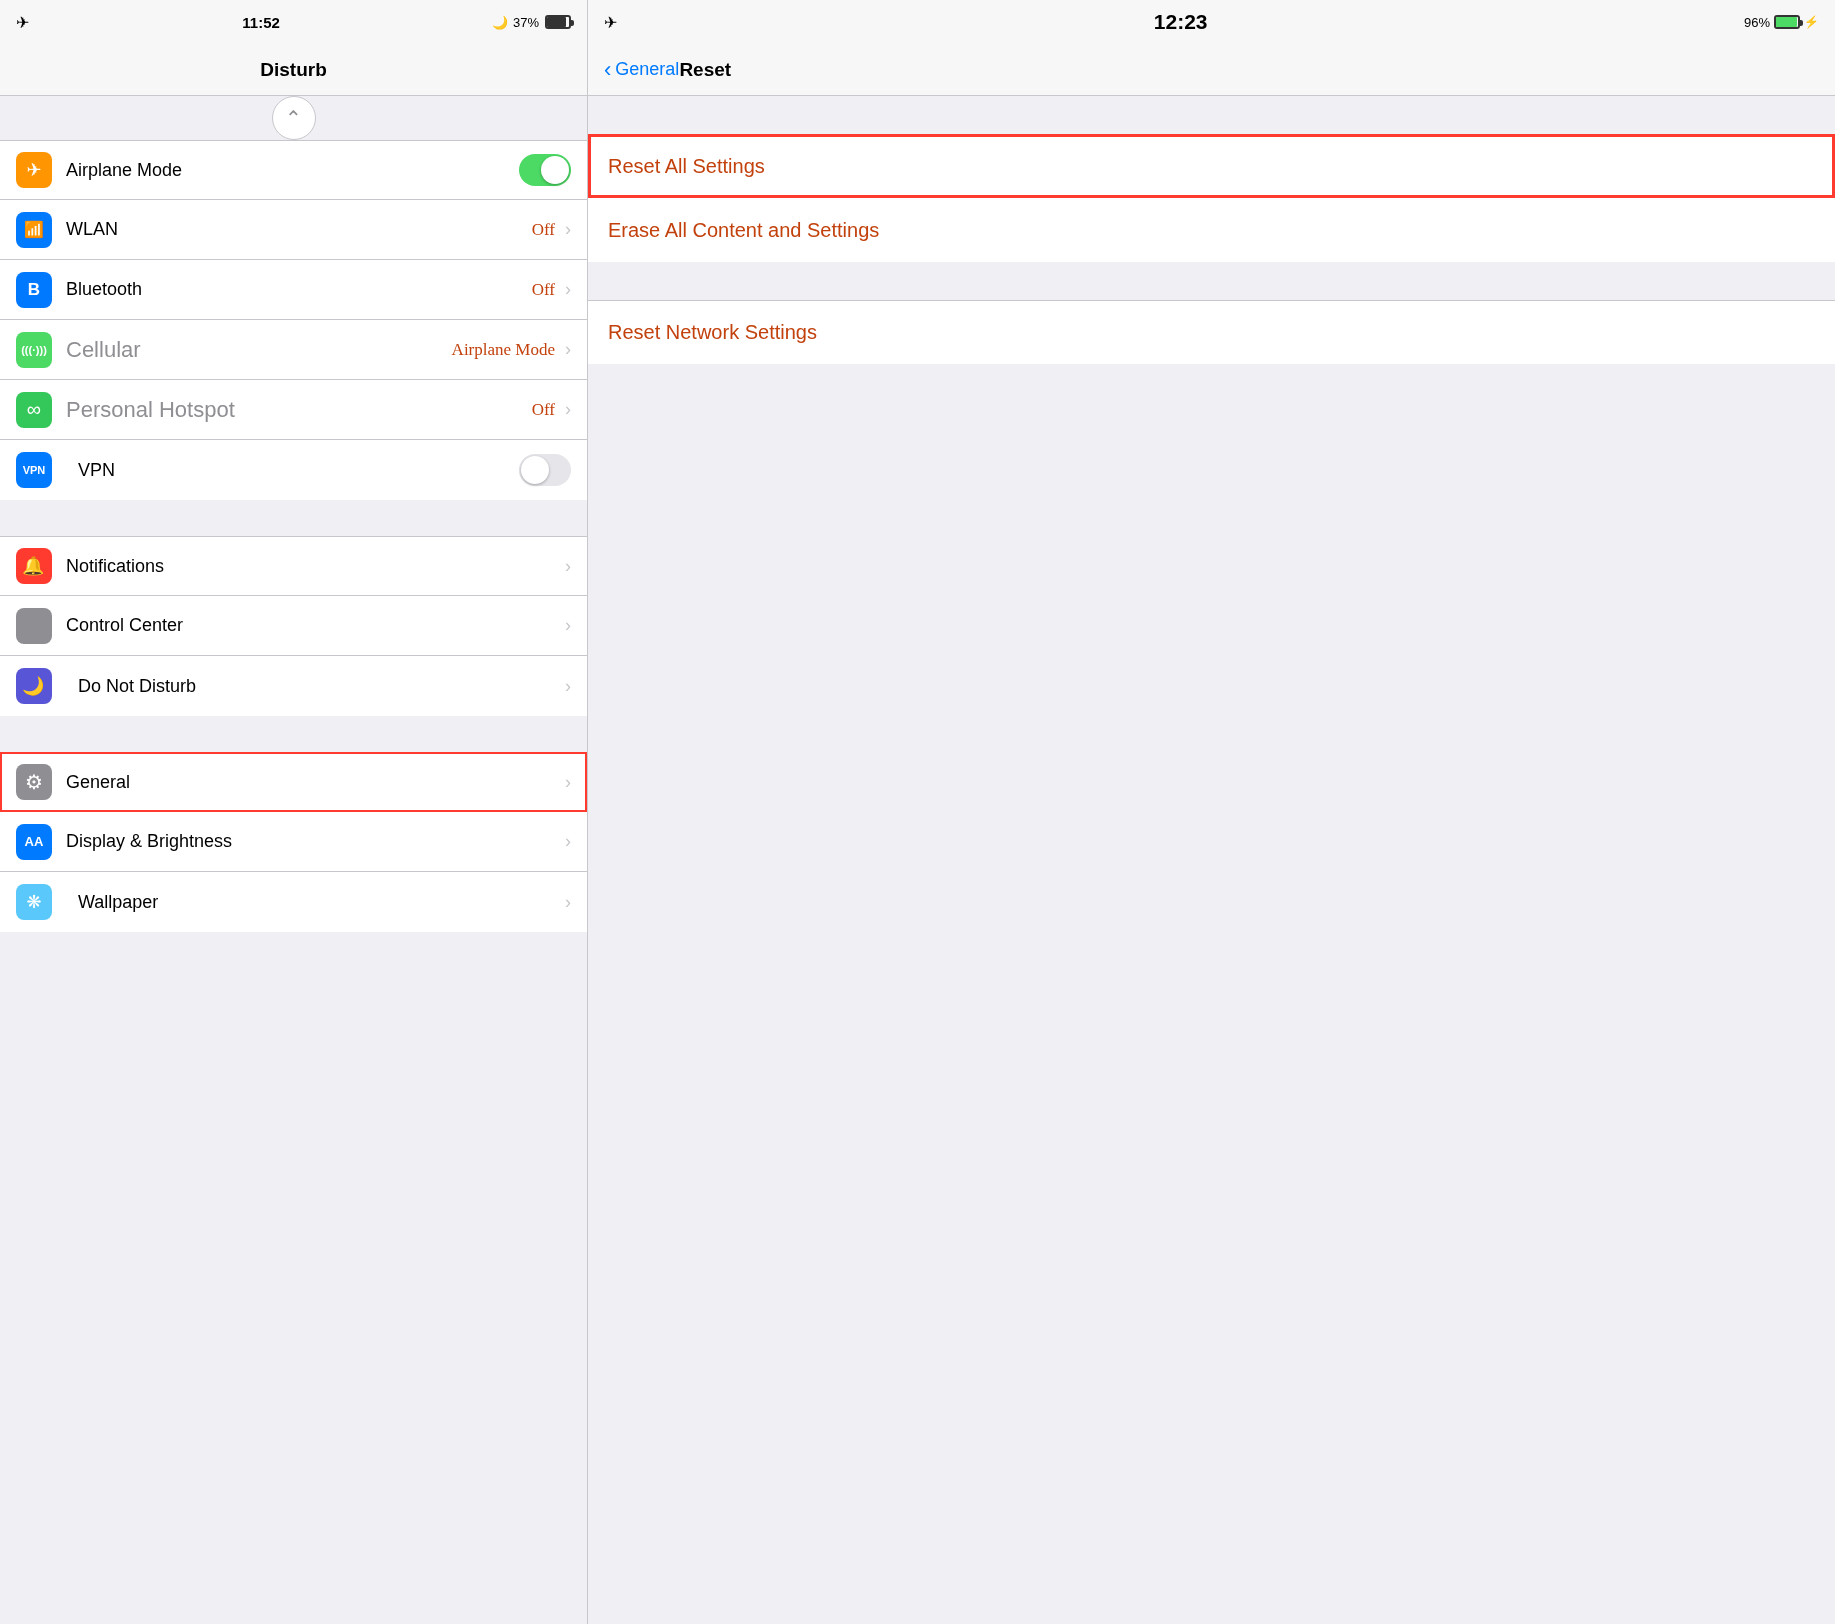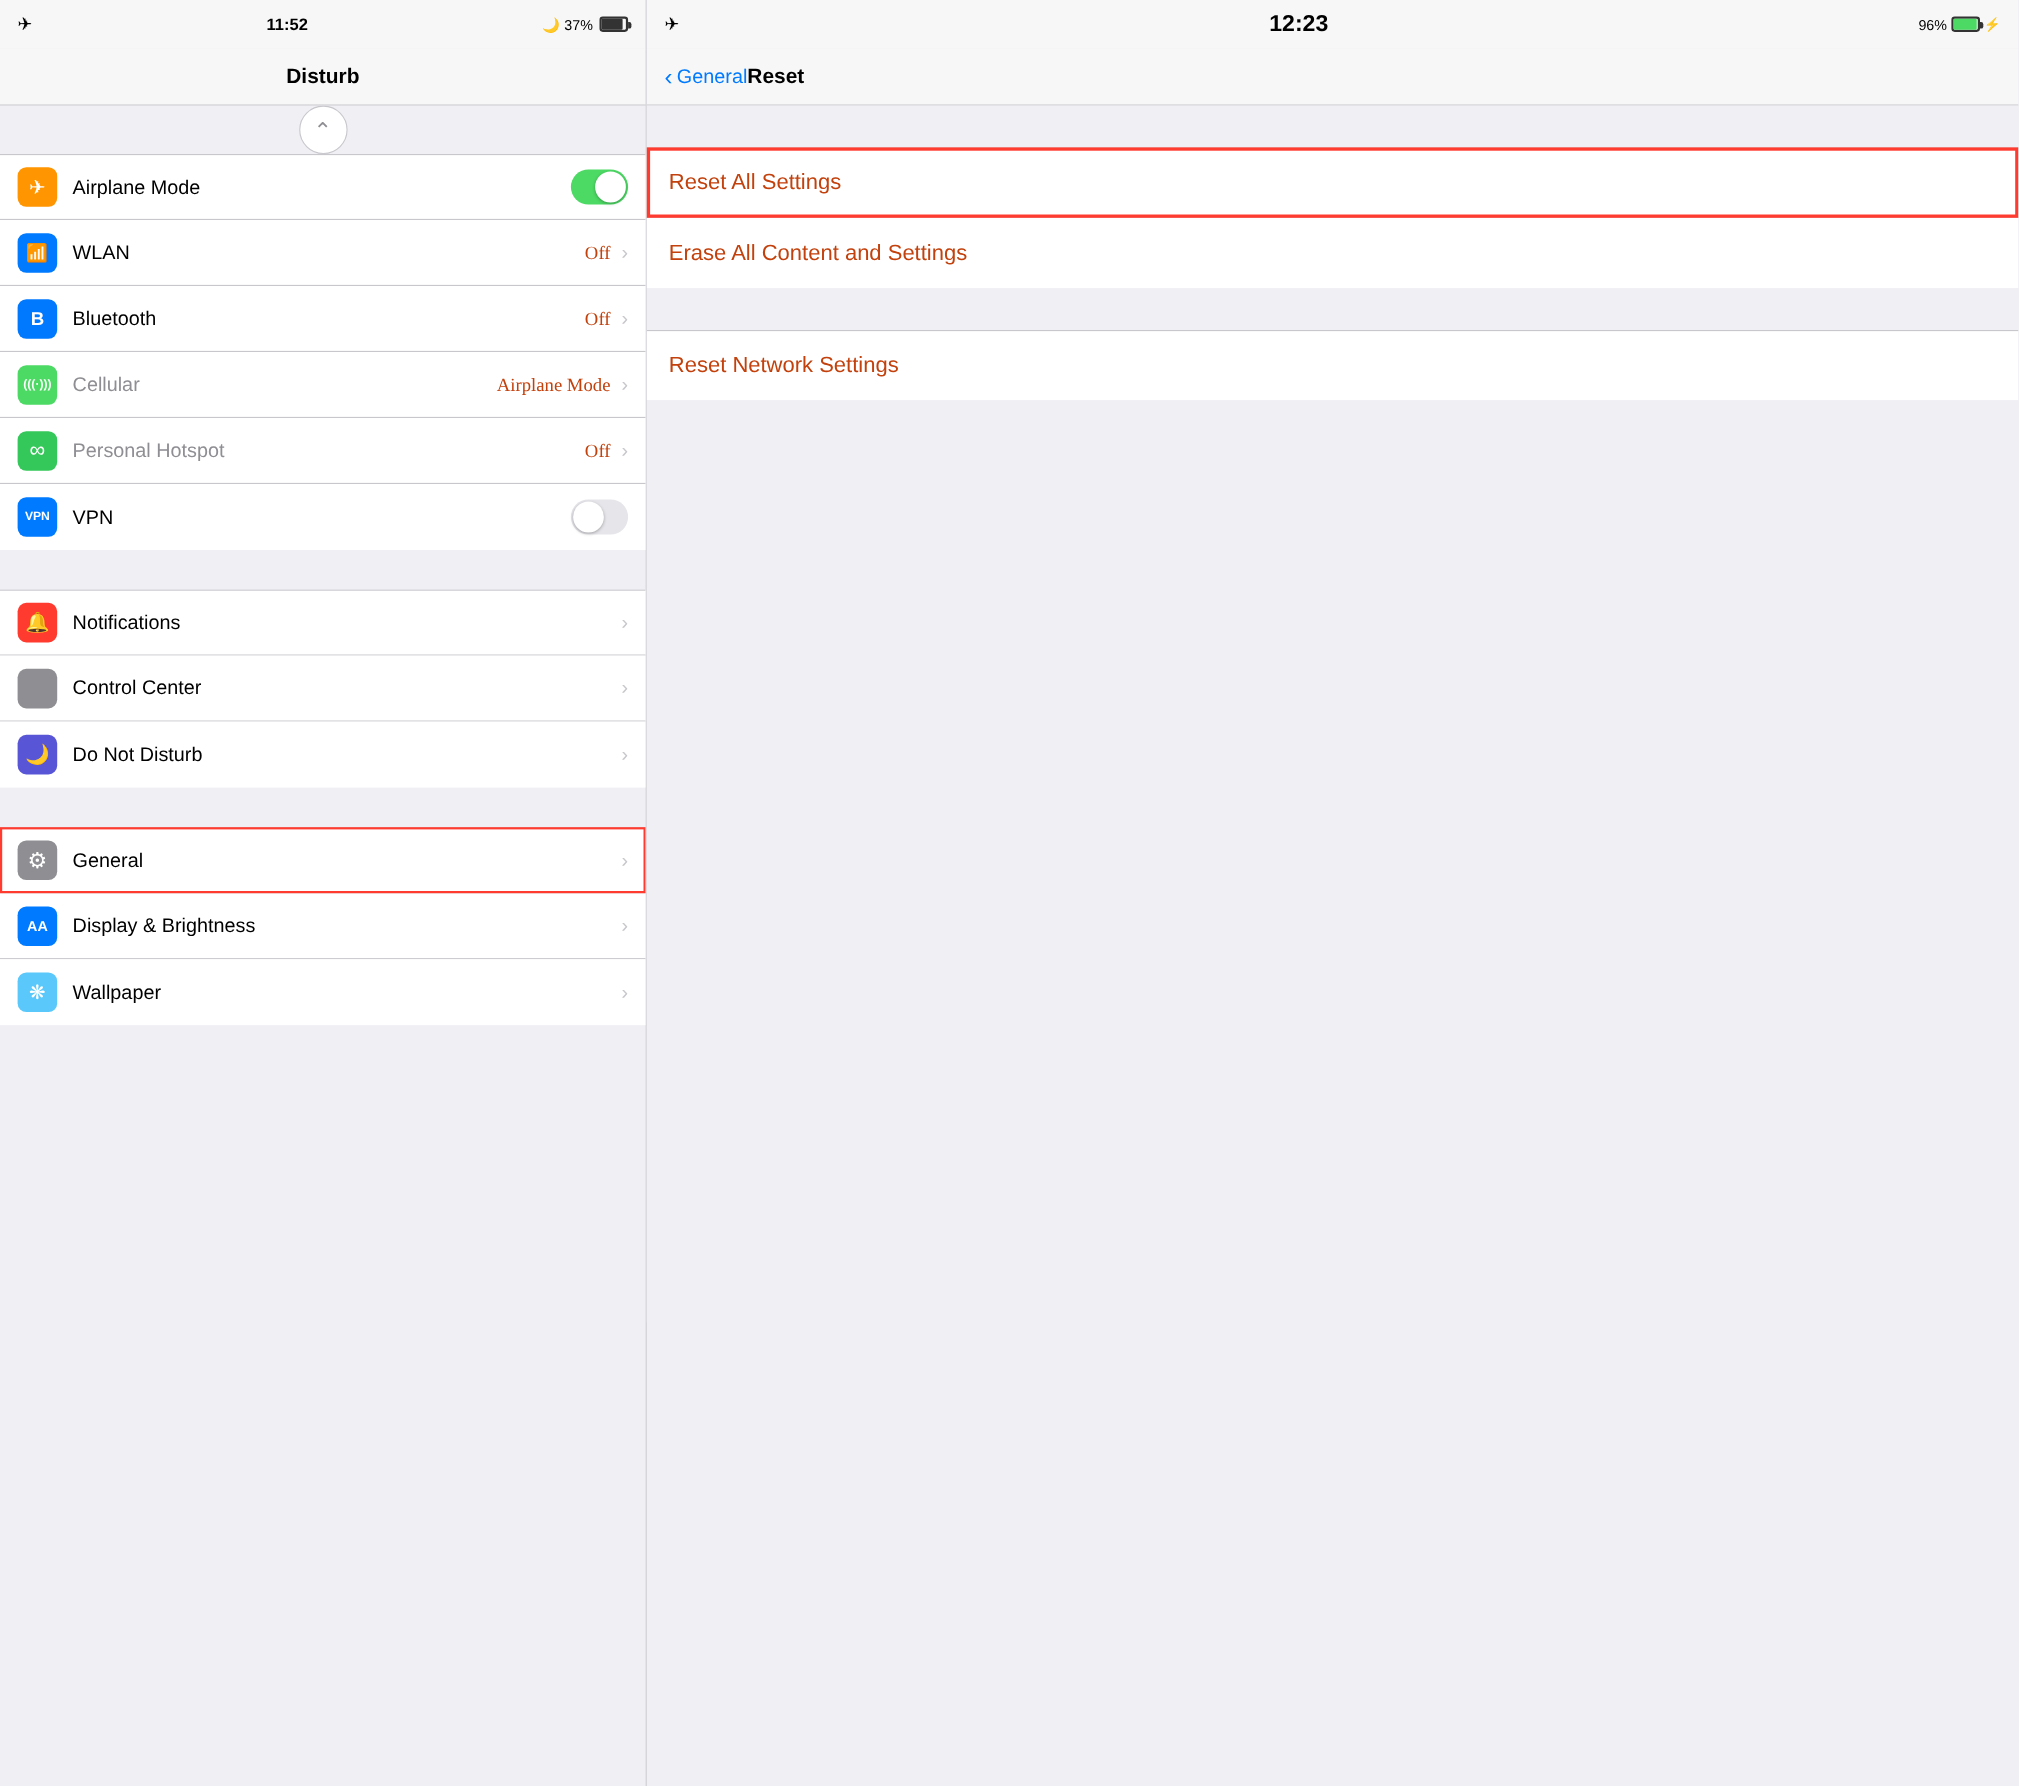--- a/index.html
+++ b/index.html
@@ -61,21 +61,21 @@
       height: 60px;
       background: white;
       display: flex;
       align-items: center;
       padding: 0 16px;
       border-bottom: 1px solid #c8c7cc;
       cursor: pointer;
       position: relative;
     }
 
-    .list-item:last-child { border-bottom: none; }
+    .list-item:last-child { border-bottom: none; gap: 12px; }
 
     .item-icon {
       width: 36px;
       height: 36px;
       border-radius: 8px;
       display: flex;
       align-items: center;
       justify-content: center;
       margin-right: 14px;
       flex-shrink: 0;
@@ -94,21 +94,21 @@
     .icon-teal { background: #5ac8fa; }
 
     .item-label {
       flex: 1;
       font-size: 18px;
       color: #000;
     }
 
     .item-label-gray {
       flex: 1;
-      font-size: 18px;
+      font-size: 22px;
       color: #8e8e93;
     }
 
     .item-value {
       font-size: 17px;
       color: #c2410c;
       margin-right: 6px;
       font-family: Liberation Serif, serif;
     }
 

